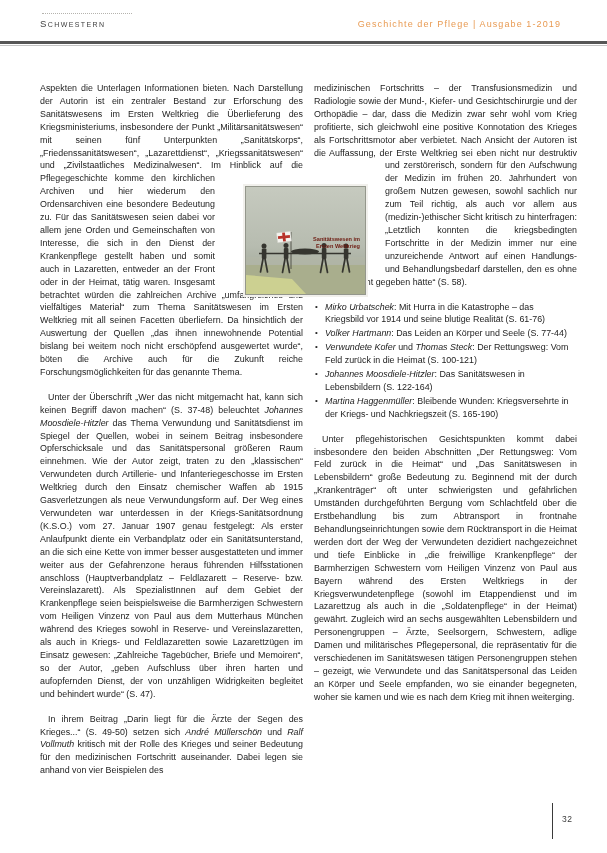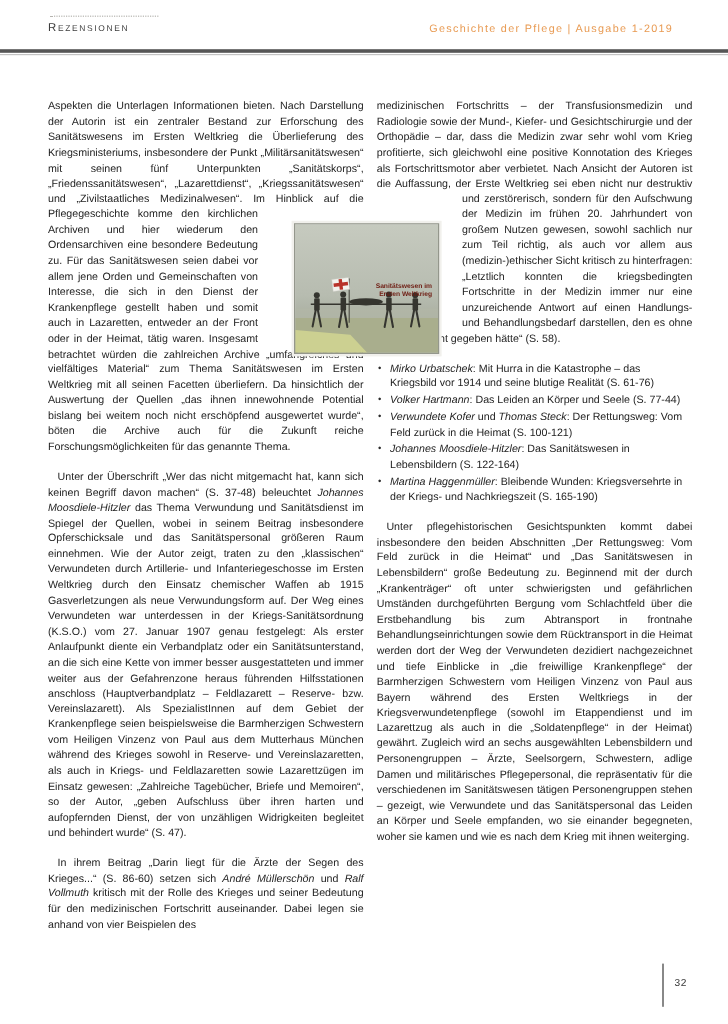--- a/index.html
+++ b/index.html
@@ -69,29 +69,29 @@
   }
   .footer-rule{position:absolute;left:552px;top:803px;width:1px;height:36px;background:#3a3a3a;}
   .page-num{position:absolute;left:562px;top:814px;font-size:8.5px;letter-spacing:.5px;color:#3a3a3a;}
 </style>
 </head>
 <body>
 
 <div class="page">
 
   <div class="scan-dots"></div>
-  <div class="hdr-left">Rezensionen</div>
+  <div class="hdr-left">Schwestern</div>
   <div class="hdr-right">Geschichte der Pflege | Ausgabe 1-2019</div>
   <div class="rule-dark"></div>
   <div class="rule-light"></div>
 
   <div class="col col-left">
     <p><span>Aspekten die Unterlagen Informationen bieten. Nach Darstellung der Autorin ist ein zentraler Bestand zur Erforschung des Sanitätswesens im Ersten Weltkrieg die Überlieferung des Kriegsministeriums, insbesondere der Punkt „Militärsanitätswesen“ mit seinen fünf Unterpunkten „Sanitätskorps“, „Friedenssanitätswesen“, „Lazarettdienst“, „Kriegssanitätswesen“ und „Zivilstaatliches Medizinalwesen“. Im Hinblick auf die Pflegegeschichte </span><span class="wrap-spacer-right"></span><span>komme den kirchlichen Archiven und hier wiederum den Ordensarchiven eine besondere Bedeutung zu. Für das Sanitätswesen seien dabei vor allem jene Orden und Gemeinschaften von Interesse, die sich in den Dienst der Krankenpflege gestellt haben und somit auch in Lazaretten, entweder an der Front oder in der Heimat, tätig waren. Insgesamt betrachtet würden die zahlreichen Archive „umfangreiches und vielfältiges Material“ zum Thema Sanitätswesen im Ersten Weltkrieg mit all seinen Facetten überliefern. Da hinsichtlich der Auswertung der Quellen „das ihnen innewohnende Potential bislang bei weitem noch nicht erschöpfend ausgewertet wurde“, böten die Archive auch für die Zukunft reiche Forschungsmöglichkeiten für das genannte Thema.</span></p>
     <p class="indent"><span>Unter der Überschrift „Wer das nicht mitgemacht hat, kann sich keinen Begriff davon machen“ (S. 37-48) beleuchtet </span><em>Johannes Moosdiele-Hitzler</em><span> das Thema Verwundung und Sanitätsdienst im Spiegel der Quellen, wobei in seinem Beitrag insbesondere Opferschicksale und das Sanitätspersonal größeren Raum einnehmen. Wie der Autor zeigt, traten zu den „klassischen“ Verwundeten durch Artillerie- und Infanteriegeschosse im Ersten Weltkrieg durch den Einsatz chemischer Waffen ab 1915 Gasverletzungen als neue Verwundungsform auf. Der Weg eines Verwundeten war unterdessen in der Kriegs-Sanitätsordnung (K.S.O.) vom 27. Januar 1907 genau festgelegt: Als erster Anlaufpunkt diente ein Verbandplatz oder ein Sanitätsunterstand, an die sich eine Kette von immer besser ausgestatteten und immer weiter aus der Gefahrenzone heraus führenden Hilfsstationen anschloss (Hauptverbandplatz – Feldlazarett – Reserve- bzw. Vereinslazarett). Als SpezialistInnen auf dem Gebiet der Krankenpflege seien beispielsweise die Barmherzigen Schwestern vom Heiligen Vinzenz von Paul aus dem Mutterhaus München während des Krieges sowohl in Reserve- und Vereinslazaretten, als auch in Kriegs- und Feldlazaretten sowie Lazarettzügen im Einsatz gewesen: „Zahlreiche Tagebücher, Briefe und Memoiren“, so der Autor, „geben Aufschluss über ihren harten und aufopfernden Dienst, der von unzähligen Widrigkeiten begleitet und behindert wurde“ (S. 47).</span></p>
-    <p class="indent"><span>In ihrem Beitrag „Darin liegt für die Ärzte der Segen des Krieges...“ (S. 86-60) setzen sich </span><em>André Müllerschön</em><span> und </span><em>Ralf Vollmuth</em><span> kritisch mit der Rolle des Krieges und seiner Bedeutung für den medizinischen Fortschritt auseinander. Dabei legen sie anhand von vier Beispielen des</span></p>
+    <p class="indent"><span>In ihrem Beitrag „Darin liegt für die Ärzte der Segen des Krieges...“ (S. 49-50) setzen sich </span><em>André Müllerschön</em><span> und </span><em>Ralf Vollmuth</em><span> kritisch mit der Rolle des Krieges und seiner Bedeutung für den medizinischen Fortschritt auseinander. Dabei legen sie anhand von vier Beispielen des</span></p>
   </div>
 
   <div class="col col-right">
     <p><span>medizinischen Fortschritts – der Transfusionsmedizin und Radiologie sowie der Mund-, Kiefer- und Gesichtschirurgie und der Orthopädie – dar, dass die Medizin zwar sehr wohl vom Krieg profitierte, sich gleichwohl eine positive Konnotation des Krieges als Fortschrittsmotor aber verbietet. Nach Ansicht der Autoren ist die Auffassung, der Erste Weltkrieg sei eben nicht nur destruktiv und zerstörerisch, sondern für den Aufschwung </span><span class="wrap-spacer-left"></span><span>der Medizin im frühen 20. Jahrhundert von großem Nutzen gewesen, sowohl sachlich nur zum Teil richtig, als auch vor allem aus (medizin-)ethischer Sicht kritisch zu hinterfragen: „Letztlich konnten die kriegsbedingten Fortschritte in der Medizin immer nur eine unzureichende Antwort auf einen Handlungs- und Behandlungsbedarf darstellen, den es ohne den Krieg nicht gegeben hätte“ (S. 58).</span></p>
     <ul class="catalog">
         <li><span class="bullet">•</span><em>Mirko Urbatschek</em><span>: Mit Hurra in die Katastrophe – das Kriegsbild vor 1914 und seine blutige Realität (S. 61-76)</span></li>
         <li><span class="bullet">•</span><em>Volker Hartmann</em><span>: Das Leiden an Körper und Seele (S. 77-44)</span></li>
         <li><span class="bullet">•</span><em>Verwundete Kofer</em><span> und </span><em>Thomas Steck</em><span>: Der Rettungsweg: Vom Feld zurück in die Heimat (S. 100-121)</span></li>
         <li><span class="bullet">•</span><em>Johannes Moosdiele-Hitzler</em><span>: Das Sanitätswesen in Lebensbildern (S. 122-164)</span></li>
         <li><span class="bullet">•</span><em>Martina Haggenmüller</em><span>: Bleibende Wunden: Kriegsversehrte in der Kriegs- und Nachkriegszeit (S. 165-190)</span></li>

